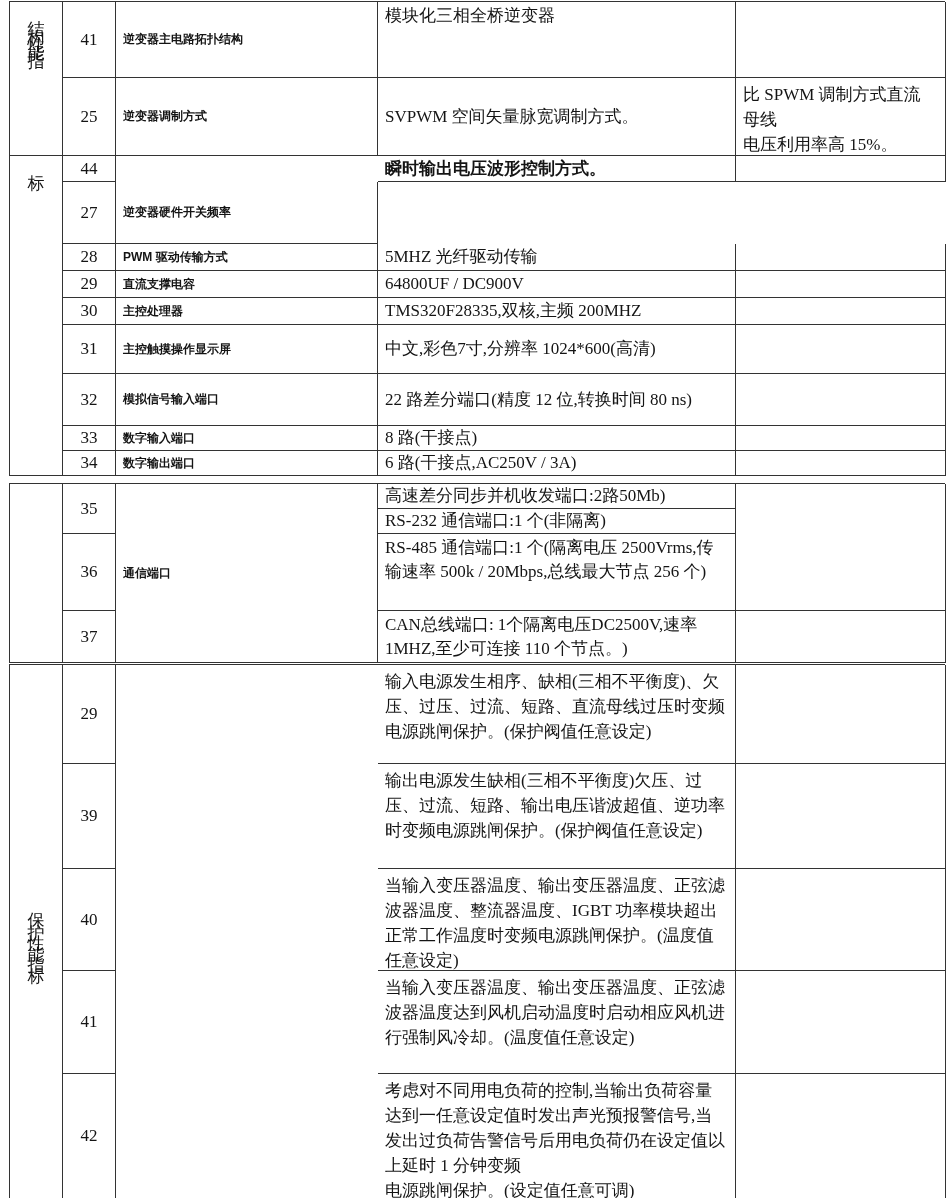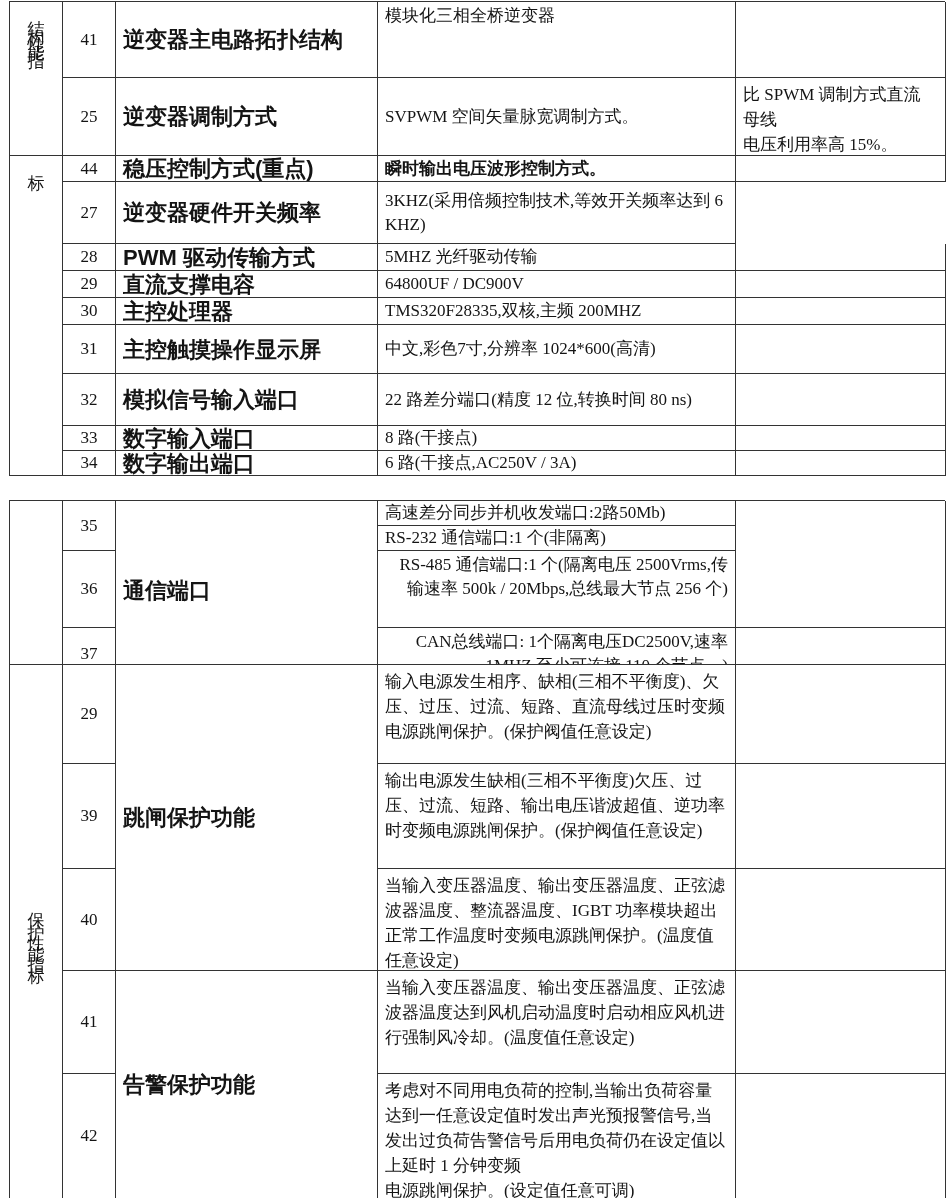--- a/index.html
+++ b/index.html
@@ -7,29 +7,29 @@
     width:950px;height:1198px;background:#ffffff;overflow:hidden;position:relative;
     font-family:"Liberation Serif","DejaVu Serif",serif;color:#141414;
   }
   .block{
     position:absolute;left:9px;width:936px;display:grid;
     grid-template-columns:53px 53px 262px 358px 210px;
     border-top:1.5px solid #333;border-left:1.5px solid #333;
     box-sizing:border-box;background:#fff;
   }
   #block1{top:1px;grid-template-rows:76px 78px 26px 62px 27px 27px 27px 49px 52px 25px 25px;}
-  #block2{top:500px;grid-template-rows:25px 25px 77px 52px;text-align:right;}
+  #block2{top:483px;grid-template-rows:25px 25px 77px 52px;}
   #block3{top:664px;grid-template-rows:99px 105px 102px 103px 125px;}
   .cell{
     border-right:1.5px solid #333;border-bottom:1.5px solid #333;
     box-sizing:border-box;overflow:hidden;display:flex;background:#fff;
   }
   .no{align-items:center;justify-content:center;font-size:17px;}
   .item{
-    align-items:center;padding:2px 7px;font-weight:bold;font-size:22px;line-height:23px;
+    align-items:center;padding:2px 7px;font-weight:bold;font-size:12px;line-height:23px;
     font-family:"Liberation Sans","DejaVu Sans",sans-serif;
   }
   .desc{padding:2px 7px;font-size:17px;line-height:24px;align-items:center;white-space:pre-line;}
   .desc.top{align-items:flex-start;}
   .desc.bold{font-weight:bold;font-family:"Liberation Sans","DejaVu Sans",sans-serif;}
   #block3 .desc{line-height:25px;align-items:flex-start;padding-top:4px;font-size:17px;}
   .note{padding:4px 7px;font-size:17px;line-height:25px;white-space:pre-line;align-items:flex-start;}
   .note.mid{align-items:center;}
   .cat{justify-content:center;font-size:17px;}
   .cat .vtext{writing-mode:vertical-lr;text-orientation:upright;letter-spacing:8px;line-height:1;}
@@ -54,27 +54,25 @@
   <div class="cell note" style="grid-area:1/5"></div>
 
   <div class="cell no" style="grid-area:2/2">25</div>
   <div class="cell desc" style="grid-area:2/4">SVPWM 空间矢量脉宽调制方式。</div>
   <div class="cell item" style="grid-area:2/3">逆变器调制方式</div>
   <div class="cell note" style="grid-area:2/5">比 SPWM 调制方式直流
 母线
 电压利用率高 15%。</div>
 
   <div class="cell no" style="grid-area:3/2">44</div>
-  <div class="cell item" style="grid-area:3/3">稳压控制方式(重点)</div>
   <div class="cell desc bold" style="grid-area:3/4">瞬时输出电压波形控制方式。</div>
   <div class="cell note" style="grid-area:3/5"></div>
 
   <div class="cell no" style="grid-area:4/2">27</div>
   <div class="cell item" style="grid-area:4/3">逆变器硬件开关频率</div>
-  <div class="cell desc" style="grid-area:4/4">3KHZ(采用倍频控制技术,等效开关频率达到 6 KHZ)</div>
 
   <div class="cell no" style="grid-area:5/2">28</div>
   <div class="cell item" style="grid-area:5/3">PWM 驱动传输方式</div>
   <div class="cell desc" style="grid-area:5/4">5MHZ 光纤驱动传输</div>
   <div class="cell note" style="grid-area:5/5"></div>
 
   <div class="cell no" style="grid-area:6/2">29</div>
   <div class="cell item" style="grid-area:6/3">直流支撑电容</div>
   <div class="cell desc" style="grid-area:6/4">64800UF / DC900V</div>
   <div class="cell note" style="grid-area:6/5"></div>
@@ -127,22 +125,20 @@
   <div class="cell cat midalign" style="grid-area:1/1/6/2">
       <span class="vtext">保护性能指标</span>
     </div>
 
   <div class="cell no" style="grid-area:1/2">29</div>
   <div class="cell no" style="grid-area:2/2">39</div>
   <div class="cell no" style="grid-area:3/2">40</div>
   <div class="cell no" style="grid-area:4/2">41</div>
   <div class="cell no" style="grid-area:5/2">42</div>
 
-  <div class="cell item" style="grid-area:1/3/4/4">跳闸保护功能</div>
-  <div class="cell item" style="grid-area:4/3/6/4">告警保护功能</div>
 
   <div class="cell desc" style="grid-area:2/4">输出电源发生缺相(三相不平衡度)欠压、过压、过流、短路、输出电压谐波超值、逆功率时变频电源跳闸保护。(保护阀值任意设定)</div>
   <div class="cell desc" style="grid-area:1/4">输入电源发生相序、缺相(三相不平衡度)、欠压、过压、过流、短路、直流母线过压时变频电源跳闸保护。(保护阀值任意设定)</div>
   <div class="cell desc" style="grid-area:3/4">当输入变压器温度、输出变压器温度、正弦滤波器温度、整流器温度、IGBT 功率模块超出正常工作温度时变频电源跳闸保护。(温度值任意设定)</div>
   <div class="cell desc" style="grid-area:4/4">当输入变压器温度、输出变压器温度、正弦滤波器温度达到风机启动温度时启动相应风机进行强制风冷却。(温度值任意设定)</div>
   <div class="cell desc" style="grid-area:5/4">考虑对不同用电负荷的控制,当输出负荷容量达到一任意设定值时发出声光预报警信号,当发出过负荷告警信号后用电负荷仍在设定值以上延时 1 分钟变频
 电源跳闸保护。(设定值任意可调)</div>
 
   <div class="cell note" style="grid-area:1/5"></div>
   <div class="cell note" style="grid-area:2/5"></div>

